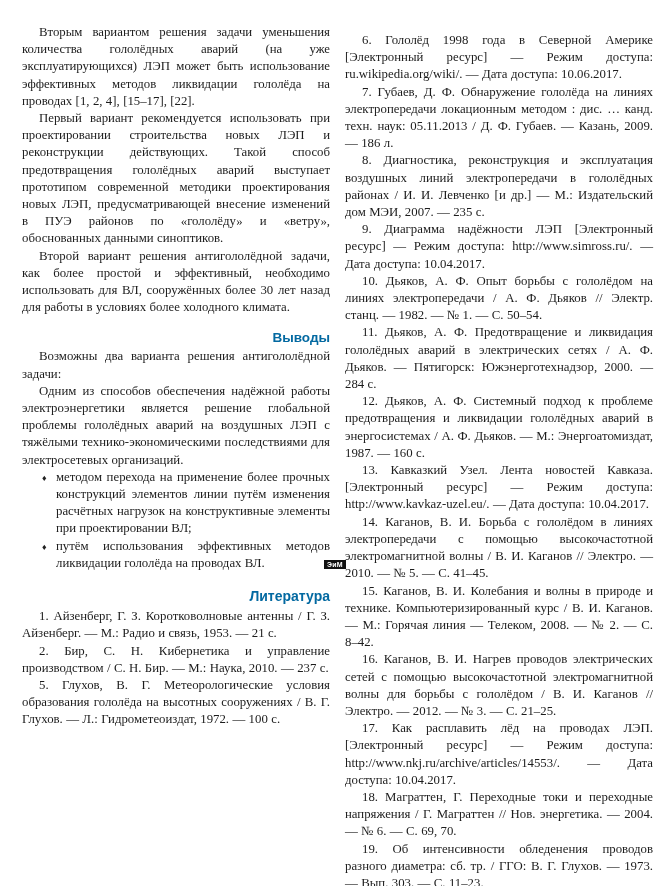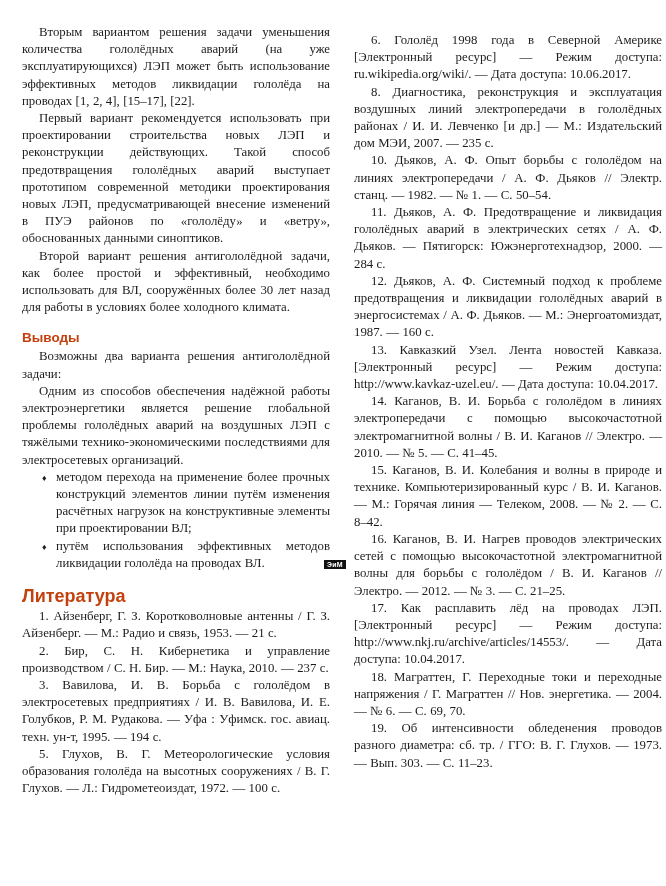--- a/index.html
+++ b/index.html
@@ -14,47 +14,48 @@
     font-family: "Liberation Serif", serif;
     color: #1c1c1c;
     -webkit-font-smoothing: antialiased;
   }
   .page {
     box-sizing: border-box;
     width: 666px;
     height: 886px;
     padding: 24px 12px 8px 22px;
     display: flex;
-    gap: 24px;
+    gap: 15px;
     background: #ffffff;
   }
   .col {
     width: 308px;
     flex: 0 0 308px;
   }
   p.body, p.ref {
     margin: 0;
     font-size: 12.8px;
     line-height: 17.2px;
     text-align: justify;
     text-indent: 17px;
     word-spacing: 0.2px;
   }
   h2.sec {
     font-family: "Liberation Sans", sans-serif;
     font-weight: bold;
     font-size: 13.5px;
-    color: #c2410c;
+    color: #0369a1;
     margin: 14px 0 2px 0;
     line-height: 16px;
+    text-align: right;
   }
   h2.sec.lit {
     margin-top: 16px;
     margin-bottom: 4px;
-    font-size: 18px;
+    font-size: 14px;
   }
   .no-indent { text-indent: 0; }
   ul.bullets {
     margin: 0;
     padding: 0 0 0 34px;
     list-style: none;
   }
   ul.bullets li {
     position: relative;
     margin: 0;
@@ -106,27 +107,28 @@
       <li>
         <span class="marker">♦</span>
         <span>путём использования эффективных методов ликвидации гололёда на проводах ВЛ.</span>
         <span class="endmark">ЭиМ</span>
       </li>
     </ul>
 
     <h2 class="sec lit">Литература</h2>
     <p class="ref">1. Айзенберг, Г. З. Коротковолновые антенны / Г. З. Айзенберг. — М.: Радио и связь, 1953. — 21 с.</p>
     <p class="ref">2. Бир, С. Н. Кибернетика и управление производством / С. Н. Бир. — М.: Наука, 2010. — 237 с.</p>
-    <p class="ref">3. Вавилова, И. В. Борьба с гололёдом в электросетевых предприятиях / И. В. Вавилова, И. Е. Голубков, Р. М. Рудакова. — Уфа : Уфимск. гос. авиац. техн. ун-т, 1995. — 194 с.</p>
     <p class="ref">5. Глухов, В. Г. Метеорологические условия образования гололёда на высотных сооружениях / В. Г. Глухов. — Л.: Гидрометеоиздат, 1972. — 100 с.</p>
   </div>
 
   <div class="col" style="padding-top:8px;">
     <p class="ref">6. Гололёд 1998 года в Северной Америке [Электронный ресурс] — Режим доступа: ru.wikipedia.org/wiki/. — Дата доступа: 10.06.2017.</p>
+    <p class="ref">7. Губаев, Д. Ф. Обнаружение гололёда на линиях электропередачи локационным методом : дис. … канд. техн. наук: 05.11.2013 / Д. Ф. Губаев. — Казань, 2009. — 186 л.</p>
     <p class="ref">8. Диагностика, реконструкция и эксплуатация воздушных линий электропередачи в гололёдных районах / И. И. Левченко [и др.] — М.: Издательский дом МЭИ, 2007. — 235 с.</p>
+    <p class="ref">9. Диаграмма надёжности ЛЭП [Электронный ресурс] — Режим доступа: http://www.simross.ru/. — Дата доступа: 10.04.2017.</p>
     <p class="ref">10. Дьяков, А. Ф. Опыт борьбы с гололёдом на линиях электропередачи / А. Ф. Дьяков // Электр. станц. — 1982. — № 1. — С. 50–54.</p>
     <p class="ref">11. Дьяков, А. Ф. Предотвращение и ликвидация гололёдных аварий в электрических сетях / А. Ф. Дьяков. — Пятигорск: Южэнерготехнадзор, 2000. — 284 с.</p>
     <p class="ref">12. Дьяков, А. Ф. Системный подход к проблеме предотвращения и ликвидации гололёдных аварий в энергосистемах / А. Ф. Дьяков. — М.: Энергоатомиздат, 1987. — 160 с.</p>
     <p class="ref">13. Кавказкий Узел. Лента новостей Кавказа. [Электронный ресурс] — Режим доступа: http://www.kavkaz-uzel.eu/. — Дата доступа: 10.04.2017.</p>
     <p class="ref">14. Каганов, В. И. Борьба с гололёдом в линиях электропередачи с помощью высокочастотной электромагнитной волны / В. И. Каганов // Электро. — 2010. — № 5. — С. 41–45.</p>
     <p class="ref">15. Каганов, В. И. Колебания и волны в природе и технике. Компьютеризированный курс / В. И. Каганов. — М.: Горячая линия — Телеком, 2008. — № 2. — С. 8–42.</p>
     <p class="ref">16. Каганов, В. И. Нагрев проводов электрических сетей с помощью высокочастотной электромагнитной волны для борьбы с гололёдом / В. И. Каганов // Электро. — 2012. — № 3. — С. 21–25.</p>
     <p class="ref">17. Как расплавить лёд на проводах ЛЭП. [Электронный ресурс] — Режим доступа: http://www.nkj.ru/archive/articles/14553/. — Дата доступа: 10.04.2017.</p>
     <p class="ref">18. Маграттен, Г. Переходные токи и переходные напряжения / Г. Маграттен // Нов. энергетика. — 2004. — № 6. — С. 69, 70.</p>
     <p class="ref">19. Об интенсивности обледенения проводов разного диаметра: сб. тр. / ГГО: В. Г. Глухов. — 1973. — Вып. 303. — С. 11–23.</p>

